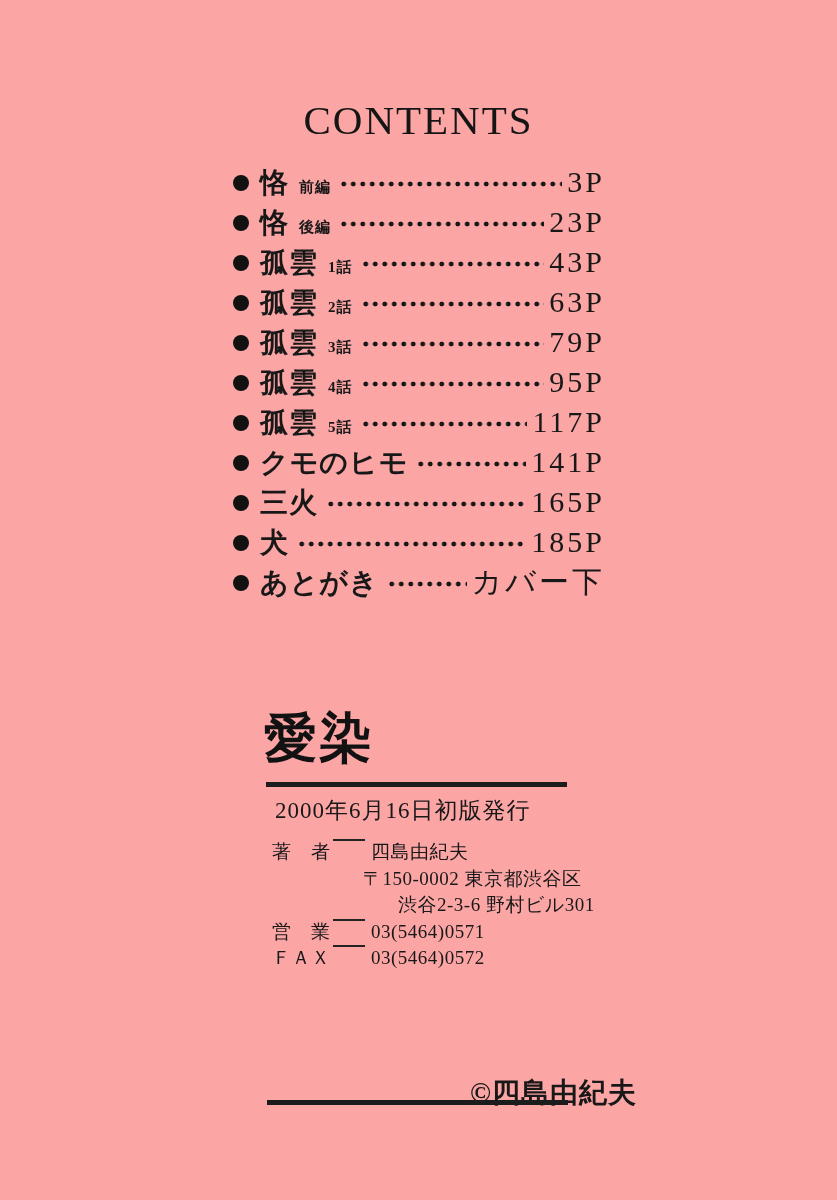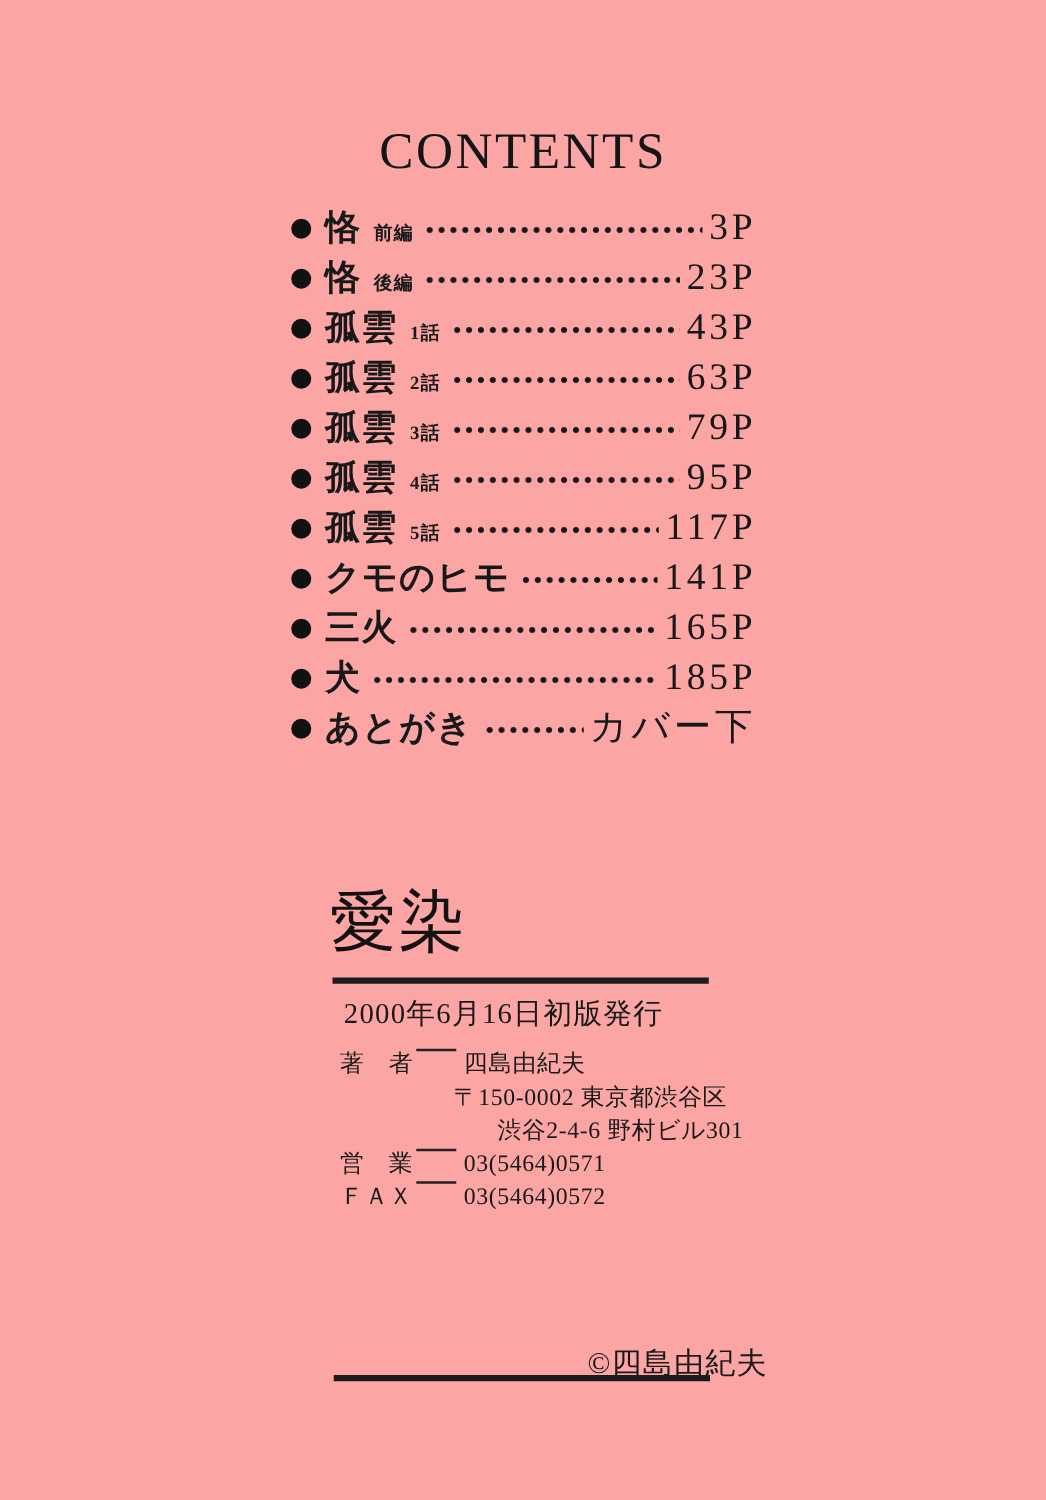--- a/index.html
+++ b/index.html
@@ -75,21 +75,21 @@
     font-size: 30px;
     letter-spacing: 3px;
     text-align: right;
   }
 
   
   .book-title {
     position: absolute;
     top: 712px; left: 264px;
     font-size: 53px;
-    font-weight: normal;
+    font-weight: bold;
     letter-spacing: 2px;
     line-height: 1;
     color: #121212;
   }
   .title-rule {
     position: absolute;
     top: 782px; left: 266px;
     width: 301px; height: 5px;
     background: #1c1c1c;
   }
@@ -123,22 +123,23 @@
     background: #222;
     margin: 0 6px 0 3px;
   }
   .c-value { letter-spacing: 0.5px; }
   .indent-a { padding-left: 91px; }
   .indent-b { padding-left: 126px; }
 
   .copyright {
     position: absolute;
     top: 1074px; left: 470px;
-    font-size: 24px;
-    letter-spacing: 1px;
+    font-size: 28px;
+    letter-spacing: 1px;
+    font-weight: bold;
   }
   .bottom-rule {
     position: absolute;
     top: 1100px; left: 267px;
     width: 301px; height: 5px;
     background: #1c1c1c;
   }
 </style>
 </head>
 <body>
@@ -230,21 +231,21 @@
   <div class="colophon">
     <div class="c-row">
       <span class="c-label">著　者</span>
       <span class="c-dash"></span>
       <span class="c-value">四島由紀夫</span>
     </div>
     <div class="c-row indent-a">
       <span class="c-value">〒150-0002 東京都渋谷区</span>
     </div>
     <div class="c-row indent-b">
-      <span class="c-value">渋谷2-4-6 野村ビル301</span>
+      <span class="c-value">渋谷2-3-6 野村ビル301</span>
     </div>
     <div class="c-row">
       <span class="c-label">営　業</span>
       <span class="c-dash"></span>
       <span class="c-value">03(5464)0571</span>
     </div>
     <div class="c-row">
       <span class="c-label">ＦＡＸ</span>
       <span class="c-dash"></span>
       <span class="c-value">03(5464)0572</span>

